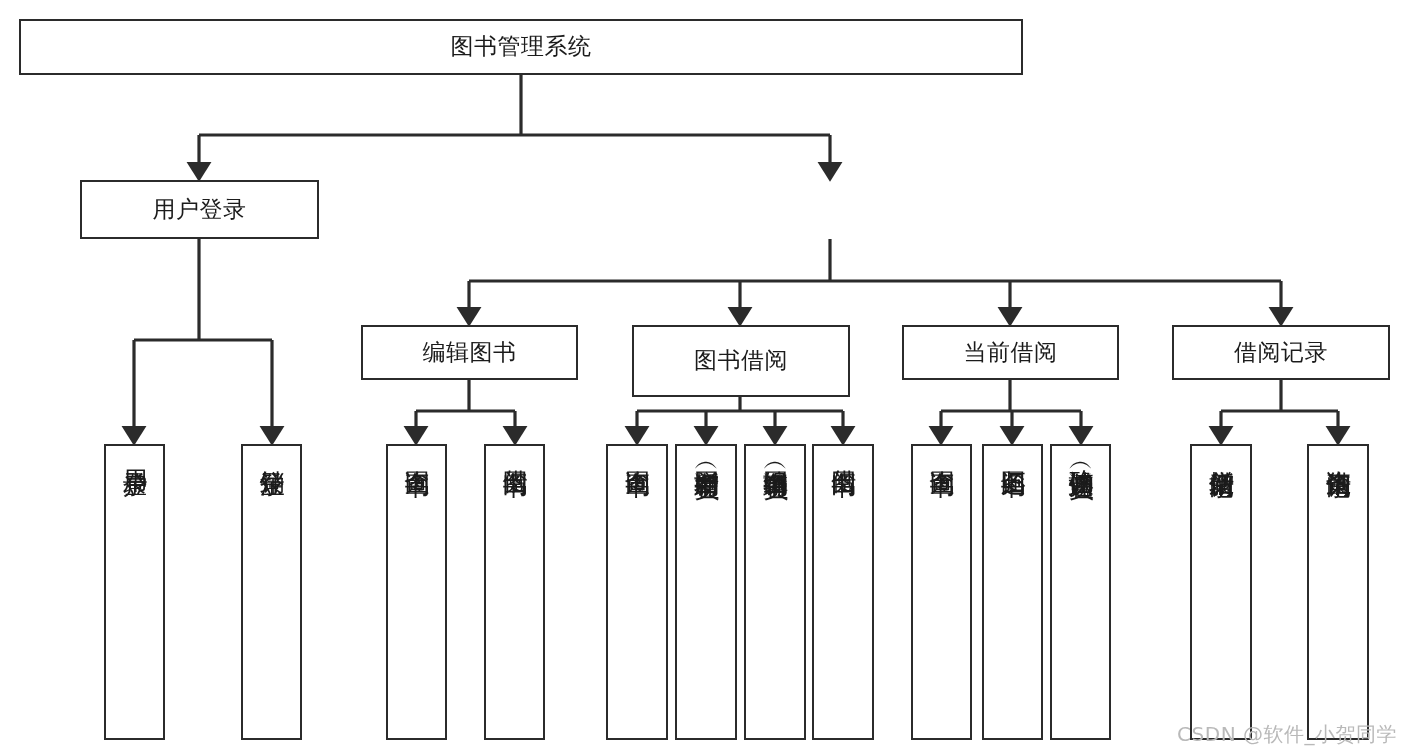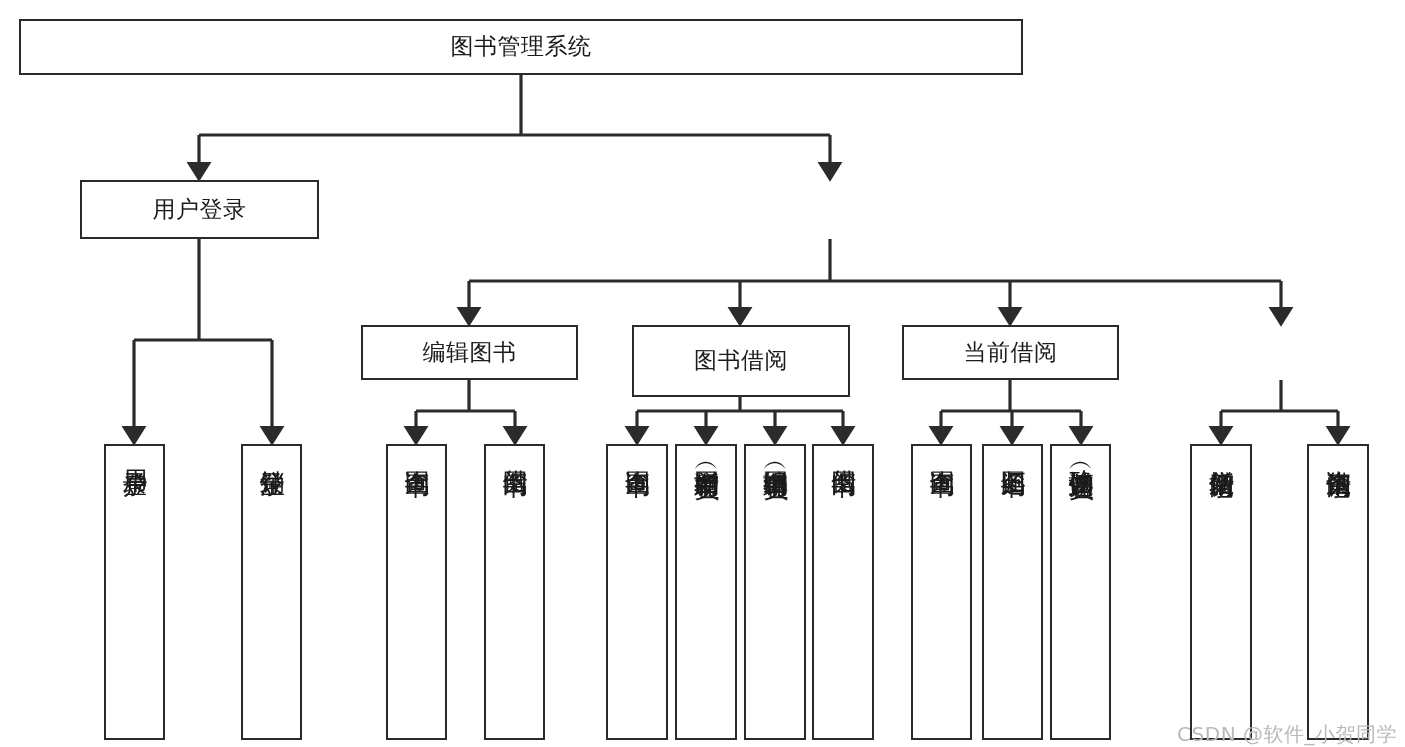--- a/index.html
+++ b/index.html
@@ -143,20 +143,23 @@
   </div>
 
   <div class="node horizontal" style="left:632px; top:318px; width:218px; height:72px;">
     <span class="node-label">图书借阅</span>
   </div>
 
   <div class="node horizontal" style="left:902px; top:318px; width:217px; height:55px;">
     <span class="node-label">当前借阅</span>
   </div>
 
+  <div class="node horizontal" style="left:1172px; top:318px; width:218px; height:55px;">
+    <span class="node-label">借阅记录</span>
+  </div>
 
   <div class="node vertical" style="left:104px; top:437px; width:61px; height:296px;">
     <span class="node-label">用户登录</span>
   </div>
 
   <div class="node vertical" style="left:241px; top:437px; width:61px; height:296px;">
     <span class="node-label">注销登录</span>
   </div>
 
   <div class="node vertical" style="left:386px; top:437px; width:61px; height:296px;">

